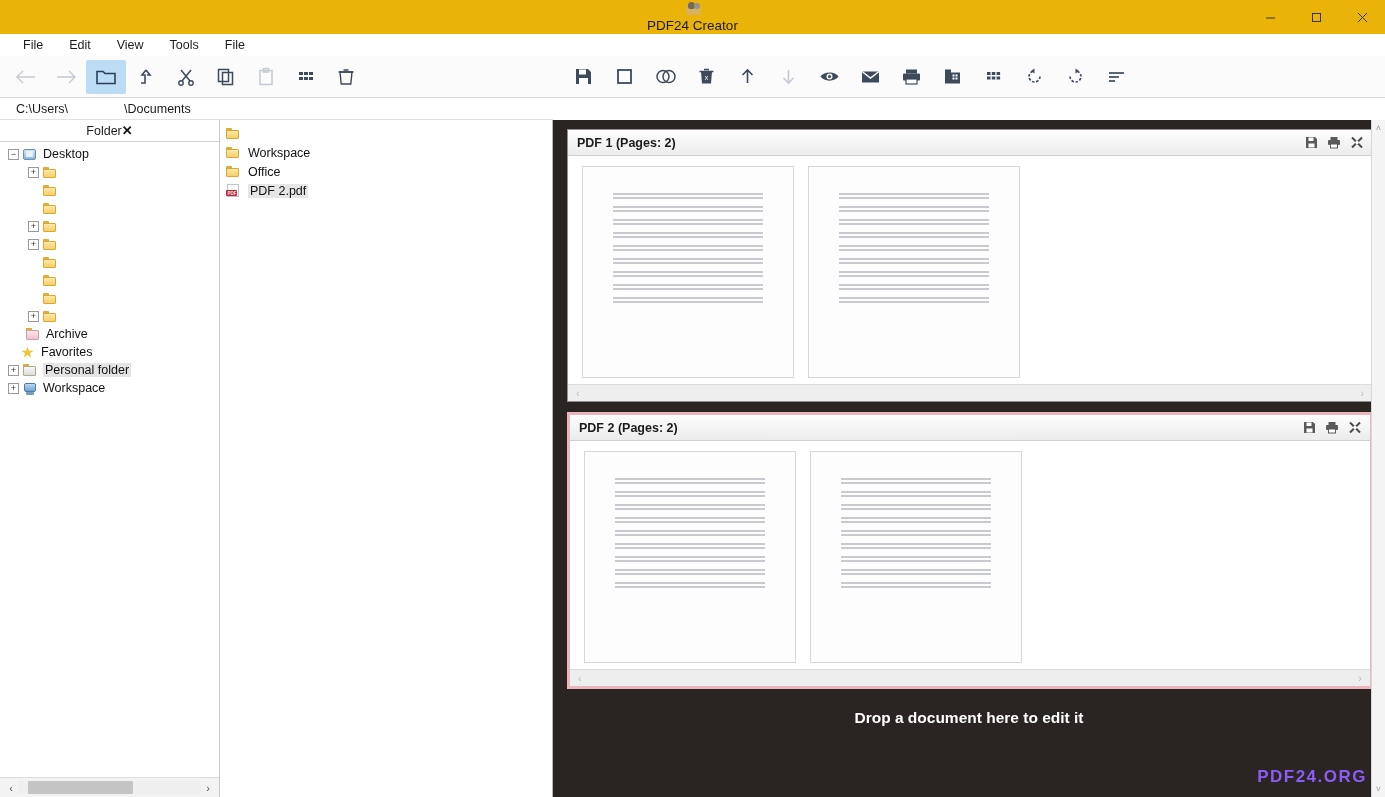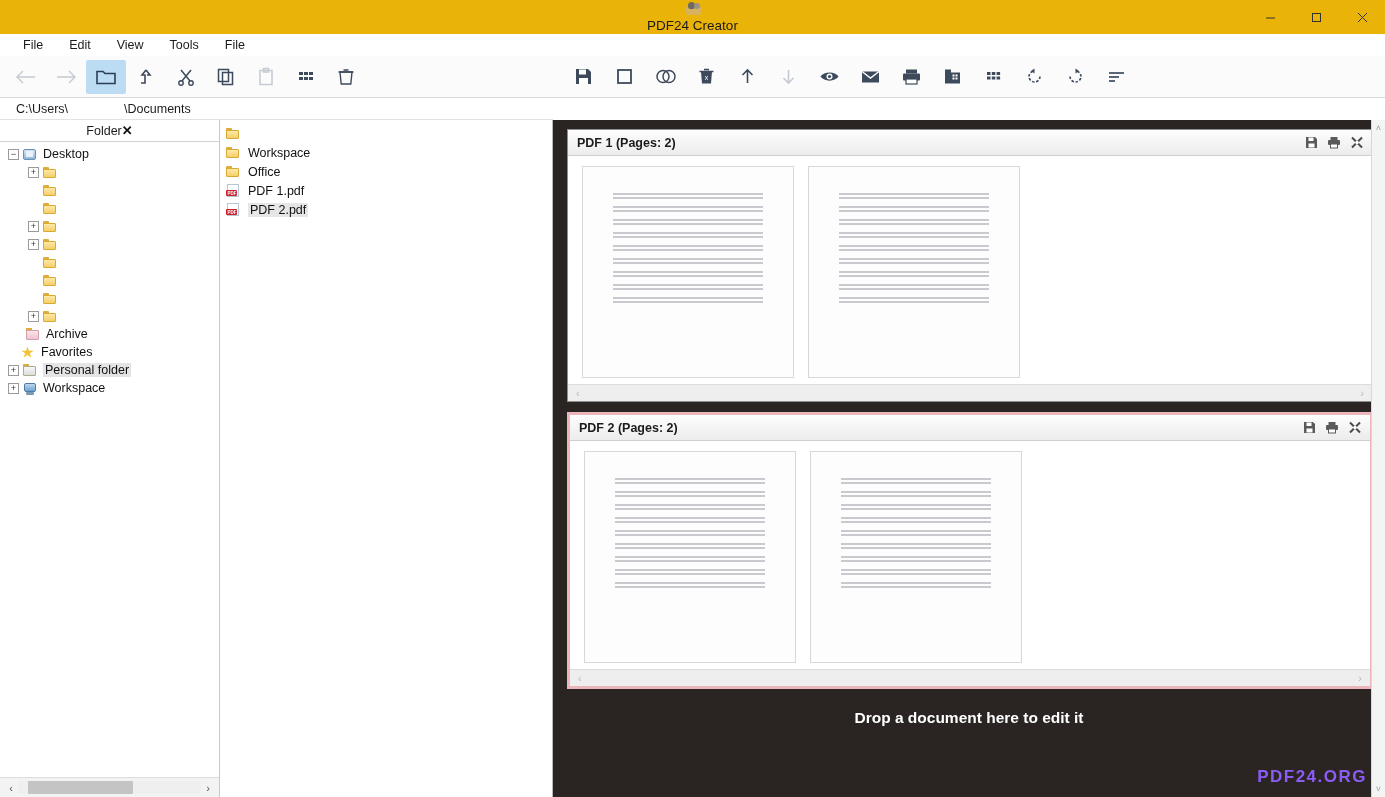--- a/index.html
+++ b/index.html
@@ -542,28 +542,20 @@
           <span class="bod"></span>
         </span>
       <span class="flbl">Office</span>
     </div>
     <div class="fitem">
       <span class="ico pdf">
           <span class="pg"></span>
           <span class="bar"></span>
           <span class="txt">PDF</span>
         </span>
-      <span class="flbl">PDF 1.pdf</span>
-    </div>
-    <div class="fitem">
-      <span class="ico pdf">
-          <span class="pg"></span>
-          <span class="bar"></span>
-          <span class="txt">PDF</span>
-        </span>
       <span class="flbl sel">PDF 2.pdf</span>
     </div>
   </div>
 
   <div class="viewer">
 
     <div class="doc-panel">
       <div class="doc-head">
         <span class="doc-title">PDF 1 (Pages: 2)</span>
         <span class="doc-actions">

